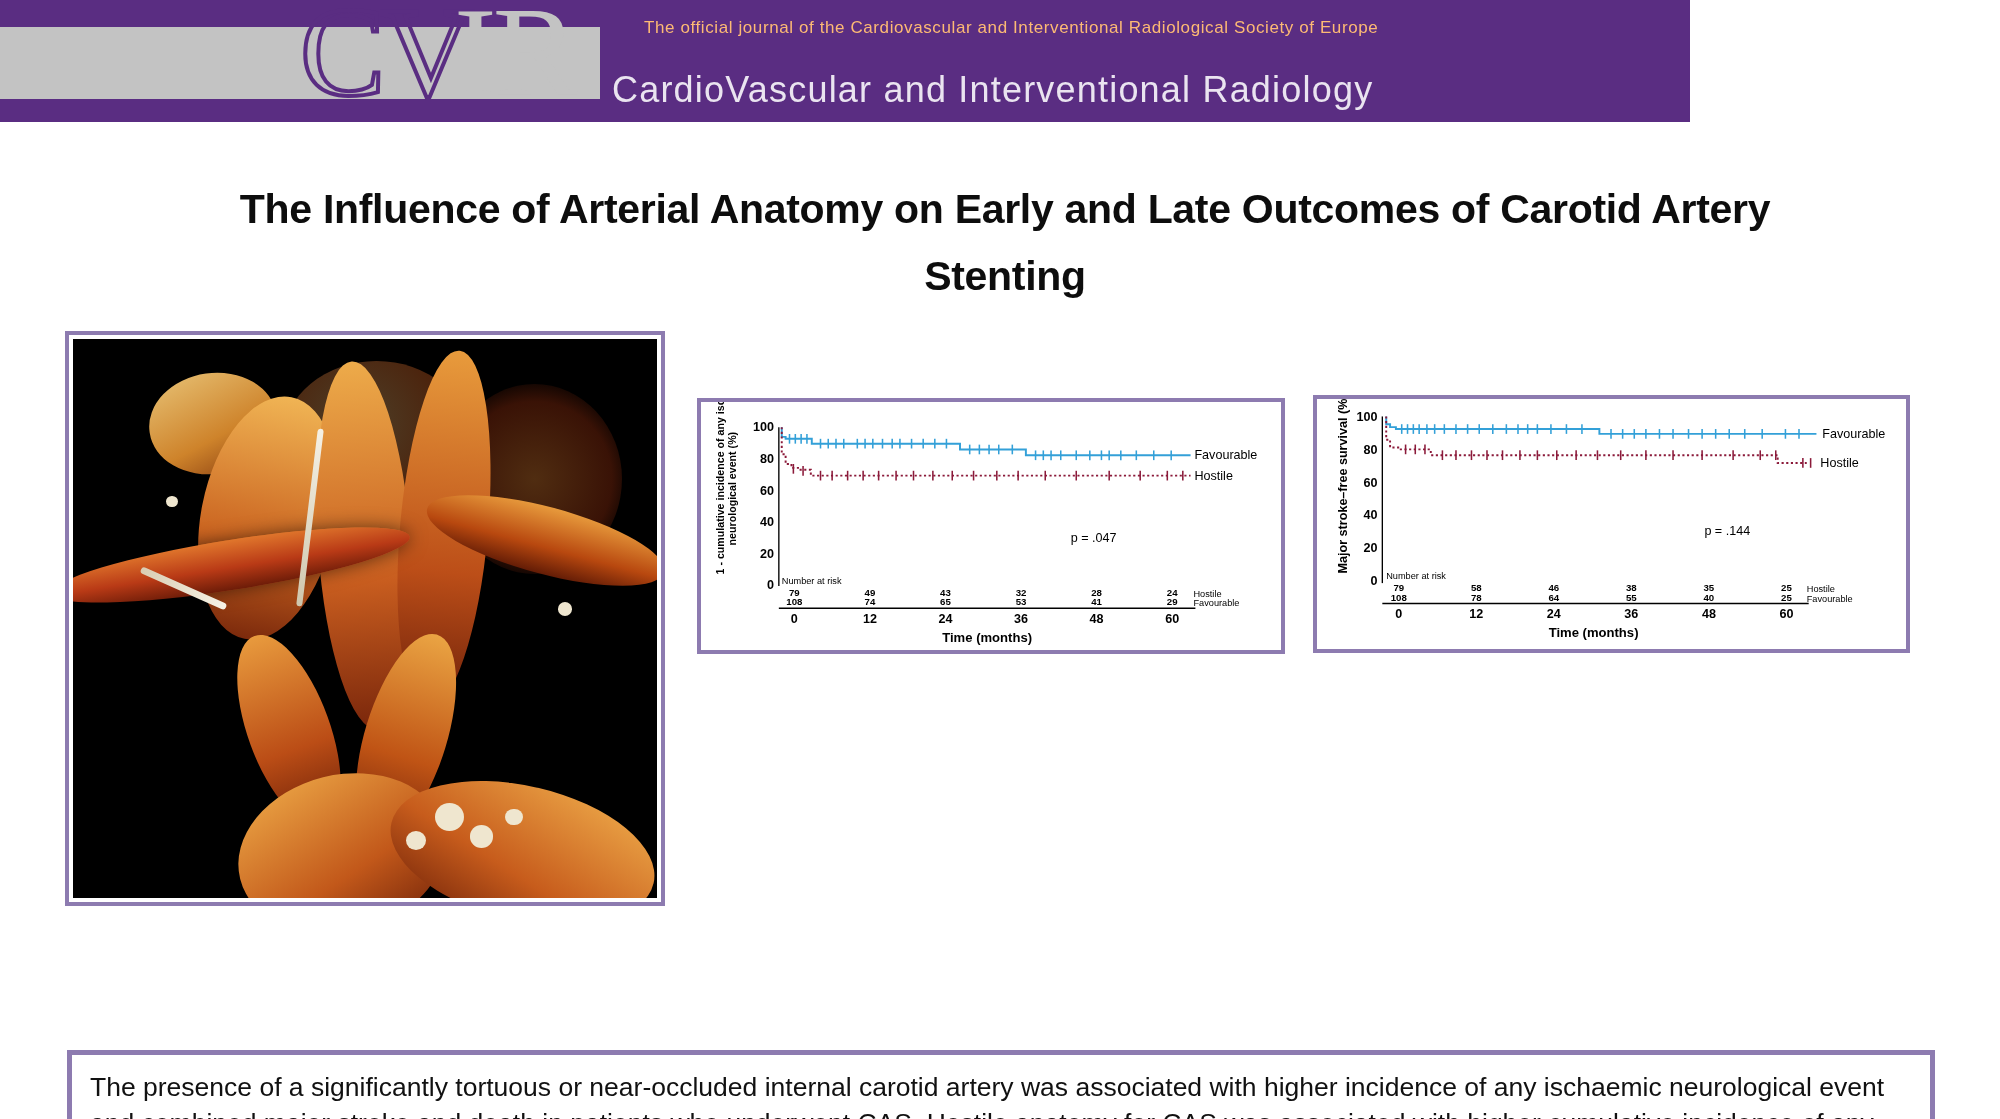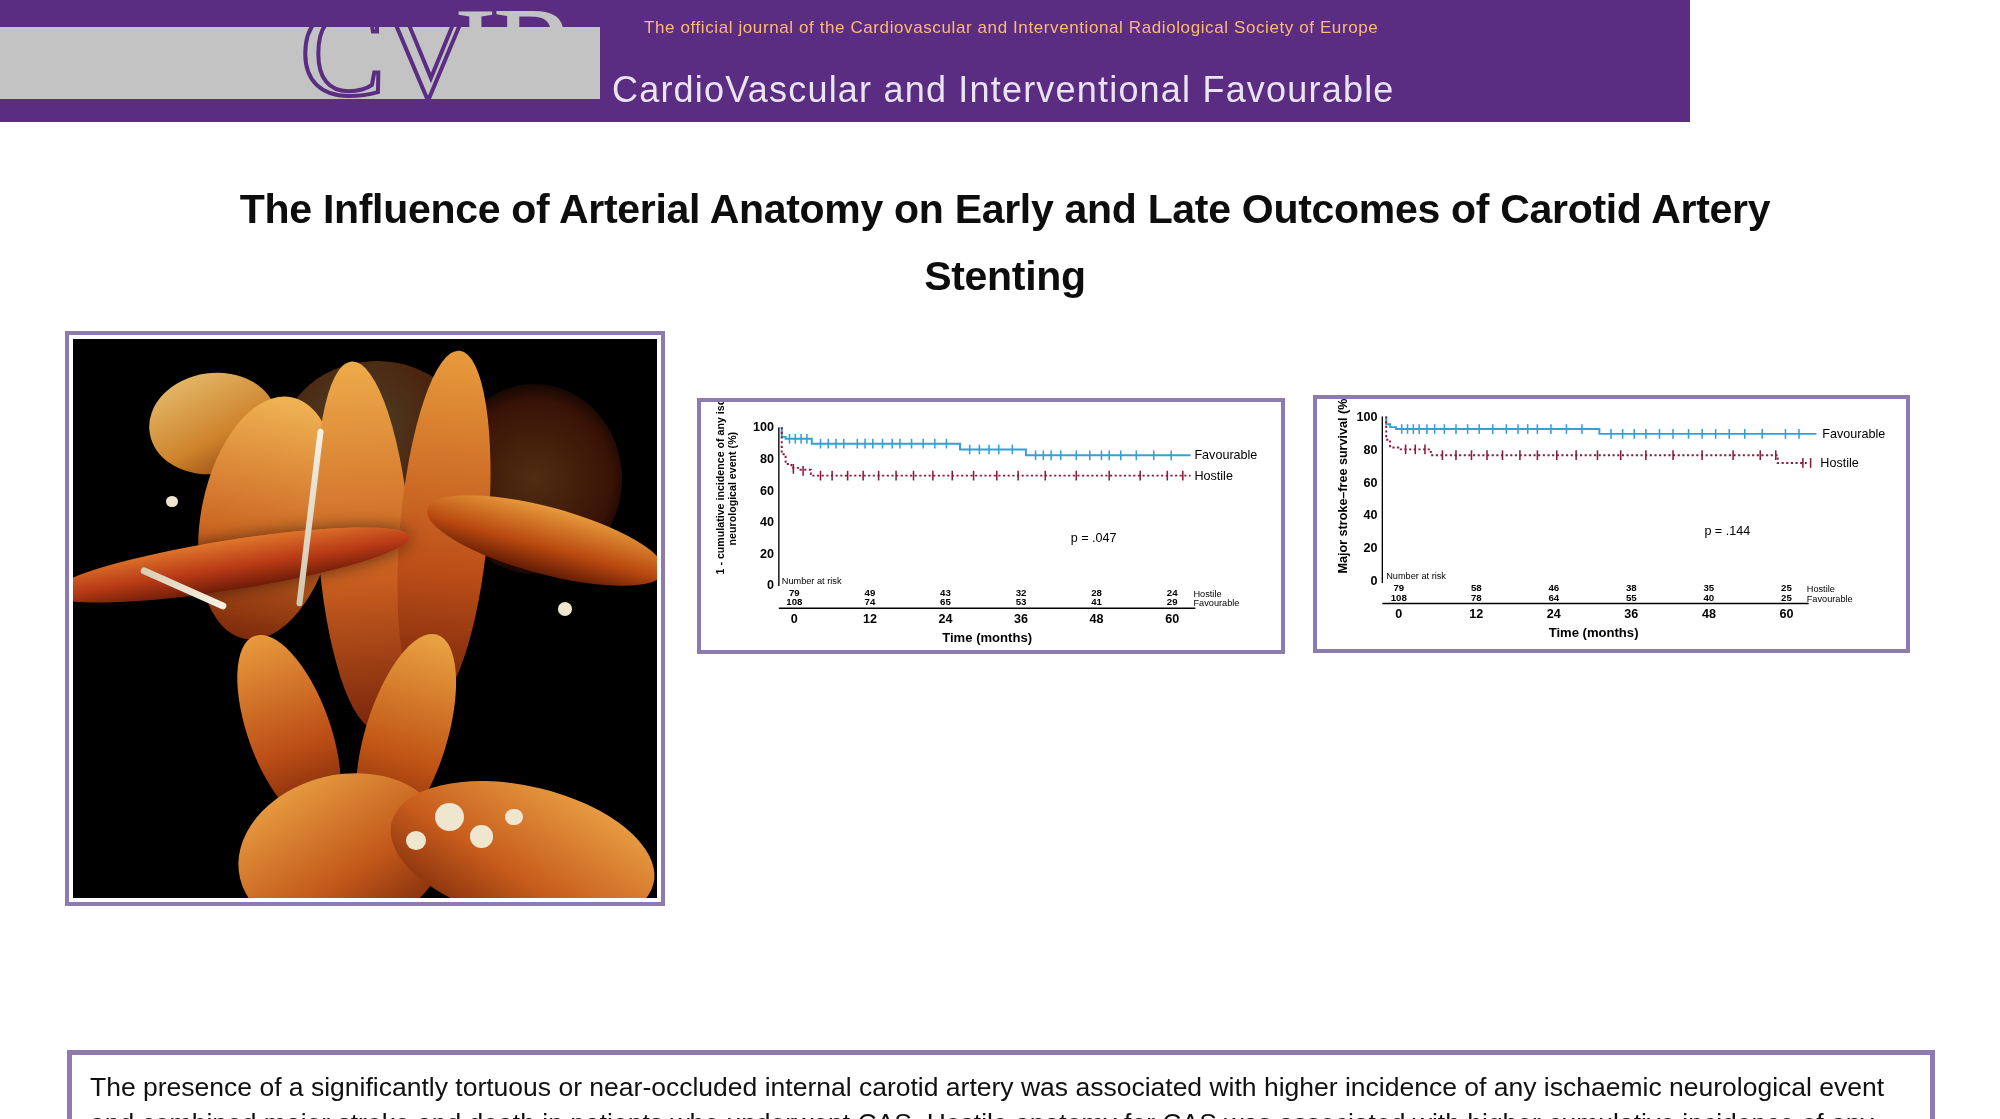--- a/index.html
+++ b/index.html
@@ -145,21 +145,21 @@
 
 <div id="journal-banner">
   <div id="gray-band"></div>
 
   <div id="cvir-logo">
     <span id="cvir-cv">CV</span>
     <span id="cvir-ir">IR</span>
   </div>
 
   <div id="banner-strap">The official journal of the  Cardiovascular and Interventional Radiological Society of Europe</div>
-  <div id="banner-journal-name">CardioVascular and Interventional Favourable</div>
+  <div id="banner-journal-name">CardioVascular and Interventional Radiology</div>
 
   <div id="springer-logo">
     <span>
       <svg width="26" height="30" viewBox="0 0 26 30" aria-hidden="true">
         <path d="M8 4 C6 7 4 10 3.5 14 L6 13 L5 17 L9 15 C11 16 13 15 15 14 C18 12 20 14 20 18 L20 24 L8 24 L8 26 L22 26 L22 24 L22 18 C22 10 18 6 12 3 Z" fill="none" stroke="#8d6dad" stroke-width="1.4"></path>
         <line x1="5" y1="28" x2="24" y2="28" stroke="#8d6dad" stroke-width="1.4"></line>
       </svg>
     </span>
     <span class="sp-name">Springer</span>
   </div>

